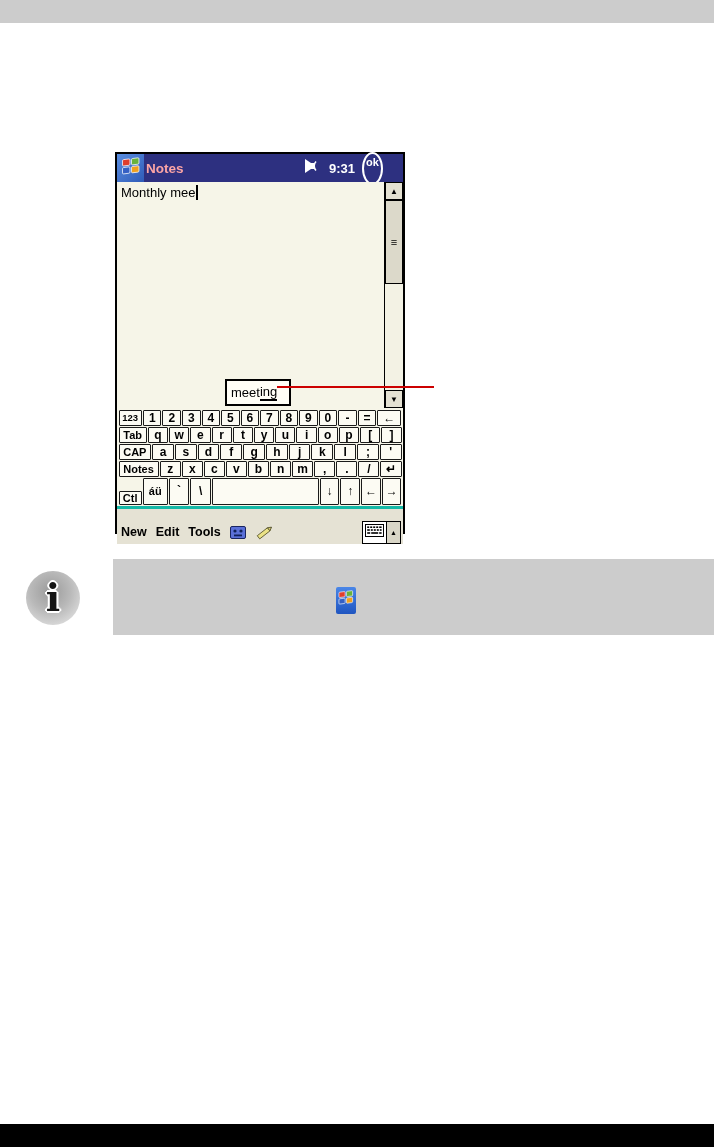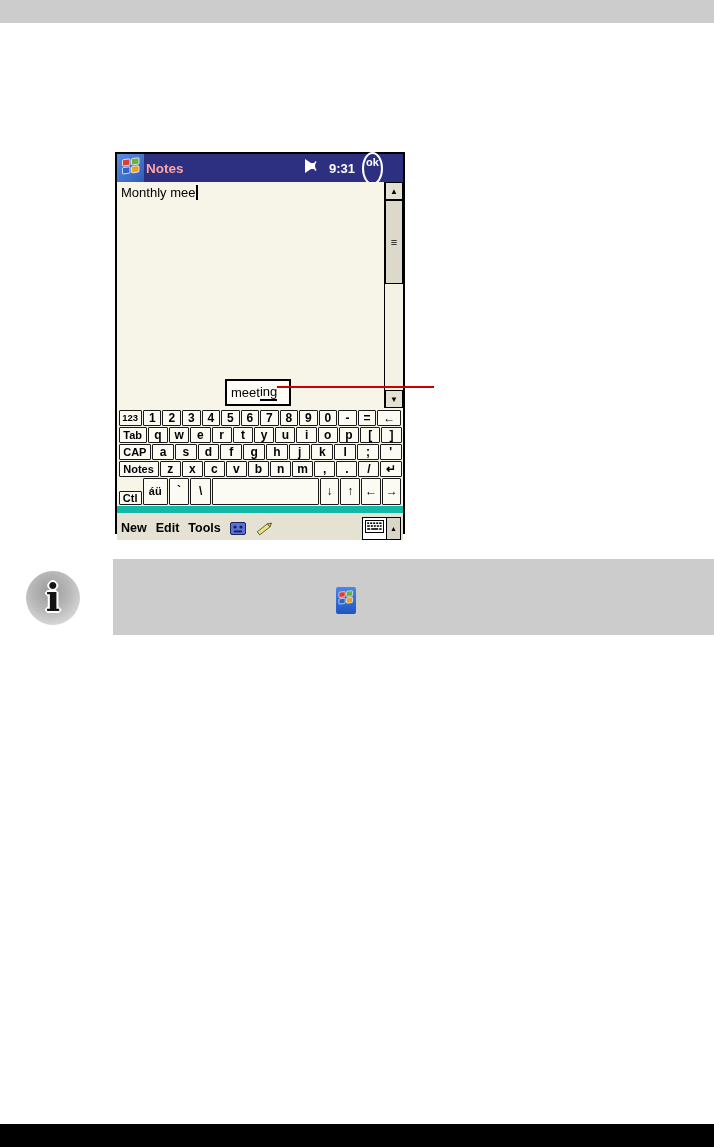--- a/index.html
+++ b/index.html
@@ -66,21 +66,21 @@
   #keyboard{flex:0 0 97px;display:flex;flex-direction:column;background:#f6f5e8;padding-top:1px;box-sizing:border-box;}
   .kb-row{display:flex;flex:1;padding:0 1px;}
   .key{
     flex-basis:0;margin:0.5px;border:1px solid #1a1a1a;background:#fcfbf3;border-radius:1px;
     display:flex;align-items:center;justify-content:center;
     font-weight:bold;font-size:12px;color:#000;box-sizing:border-box;overflow:hidden;white-space:nowrap;
   }
   .key.mod{font-size:11px;}
   .key.tiny{font-size:9.5px;}
   
-  #menubar{flex:0 0 27px;border-top:7px solid #14b8a6;background:#e5e2d4;display:flex;align-items:center;padding:4px 2px 0 4px;box-sizing:border-box;text-align:center;}
+  #menubar{flex:0 0 27px;border-top:3px solid #14b8a6;background:#e5e2d4;display:flex;align-items:center;padding:12px 2px 0 4px;box-sizing:border-box;text-align:center;}
   .menu-item{font-weight:bold;font-size:12.5px;color:#000;margin-right:9px;}
   #menubar .spacer{margin-left:auto;}
   #kb-toggle{width:25px;height:23px;background:#ffffff;border:1px solid #000;box-sizing:border-box;
     display:flex;align-items:center;justify-content:center;}
   #kb-arrow{width:14px;height:23px;background:#d9d6c7;border:1px solid #000;border-left:none;box-sizing:border-box;
     display:flex;align-items:center;justify-content:center;font-size:7px;color:#000;}
   .mb-icon{margin-right:8px;display:flex;align-items:center;}
 </style>
 </head>
 <body>

